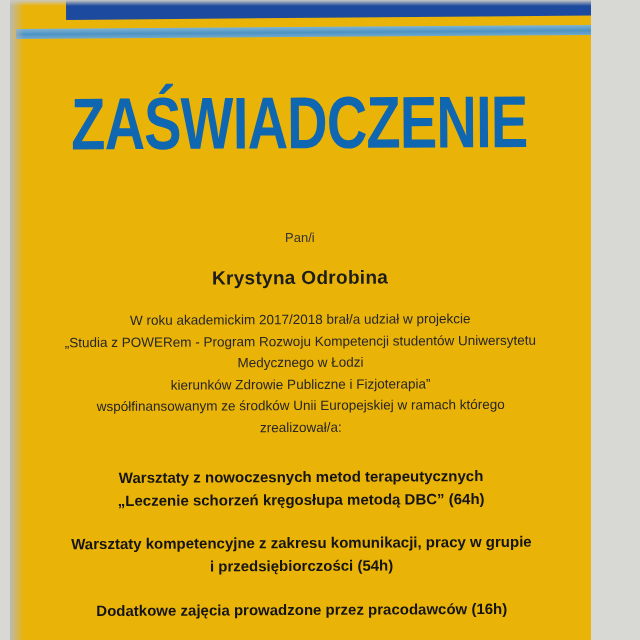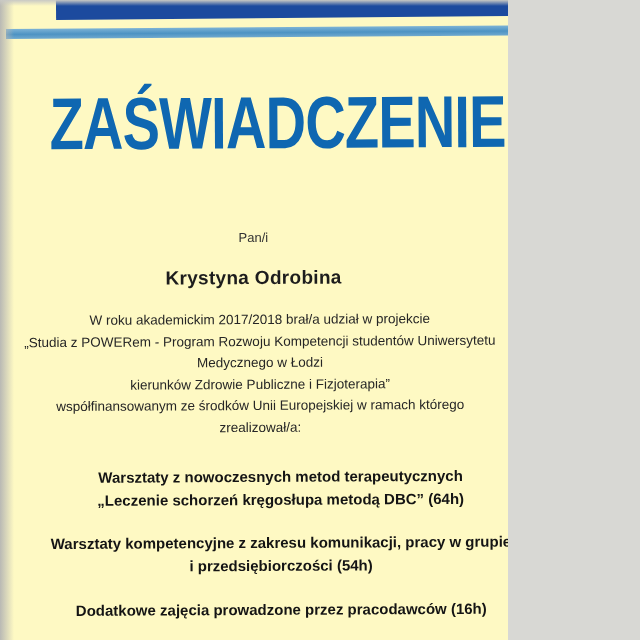--- a/index.html
+++ b/index.html
@@ -2,26 +2,27 @@
 <html><head>
 <meta charset="utf-8">
 <style>
   html, body {
     margin: 0;
     padding: 0;
     background: #d8d8d4;
   }
   .page {
     position: relative;
-    width: 508px;
+    width: 581px;
     height: 640px;
-    background: #fef9c3;
+    background: #eab308;
     overflow: hidden;
     font-family: "Liberation Sans", sans-serif;
     color: #222;
+    margin-left: 10px;
   }
   
   .scan-edge-left {
     position: absolute;
     left: 0; top: 0; bottom: 0;
     width: 14px;
     background: linear-gradient(to right, #b9b9b4, rgba(255,255,255,0));
     pointer-events: none;
   }
   .scan-edge-top {

